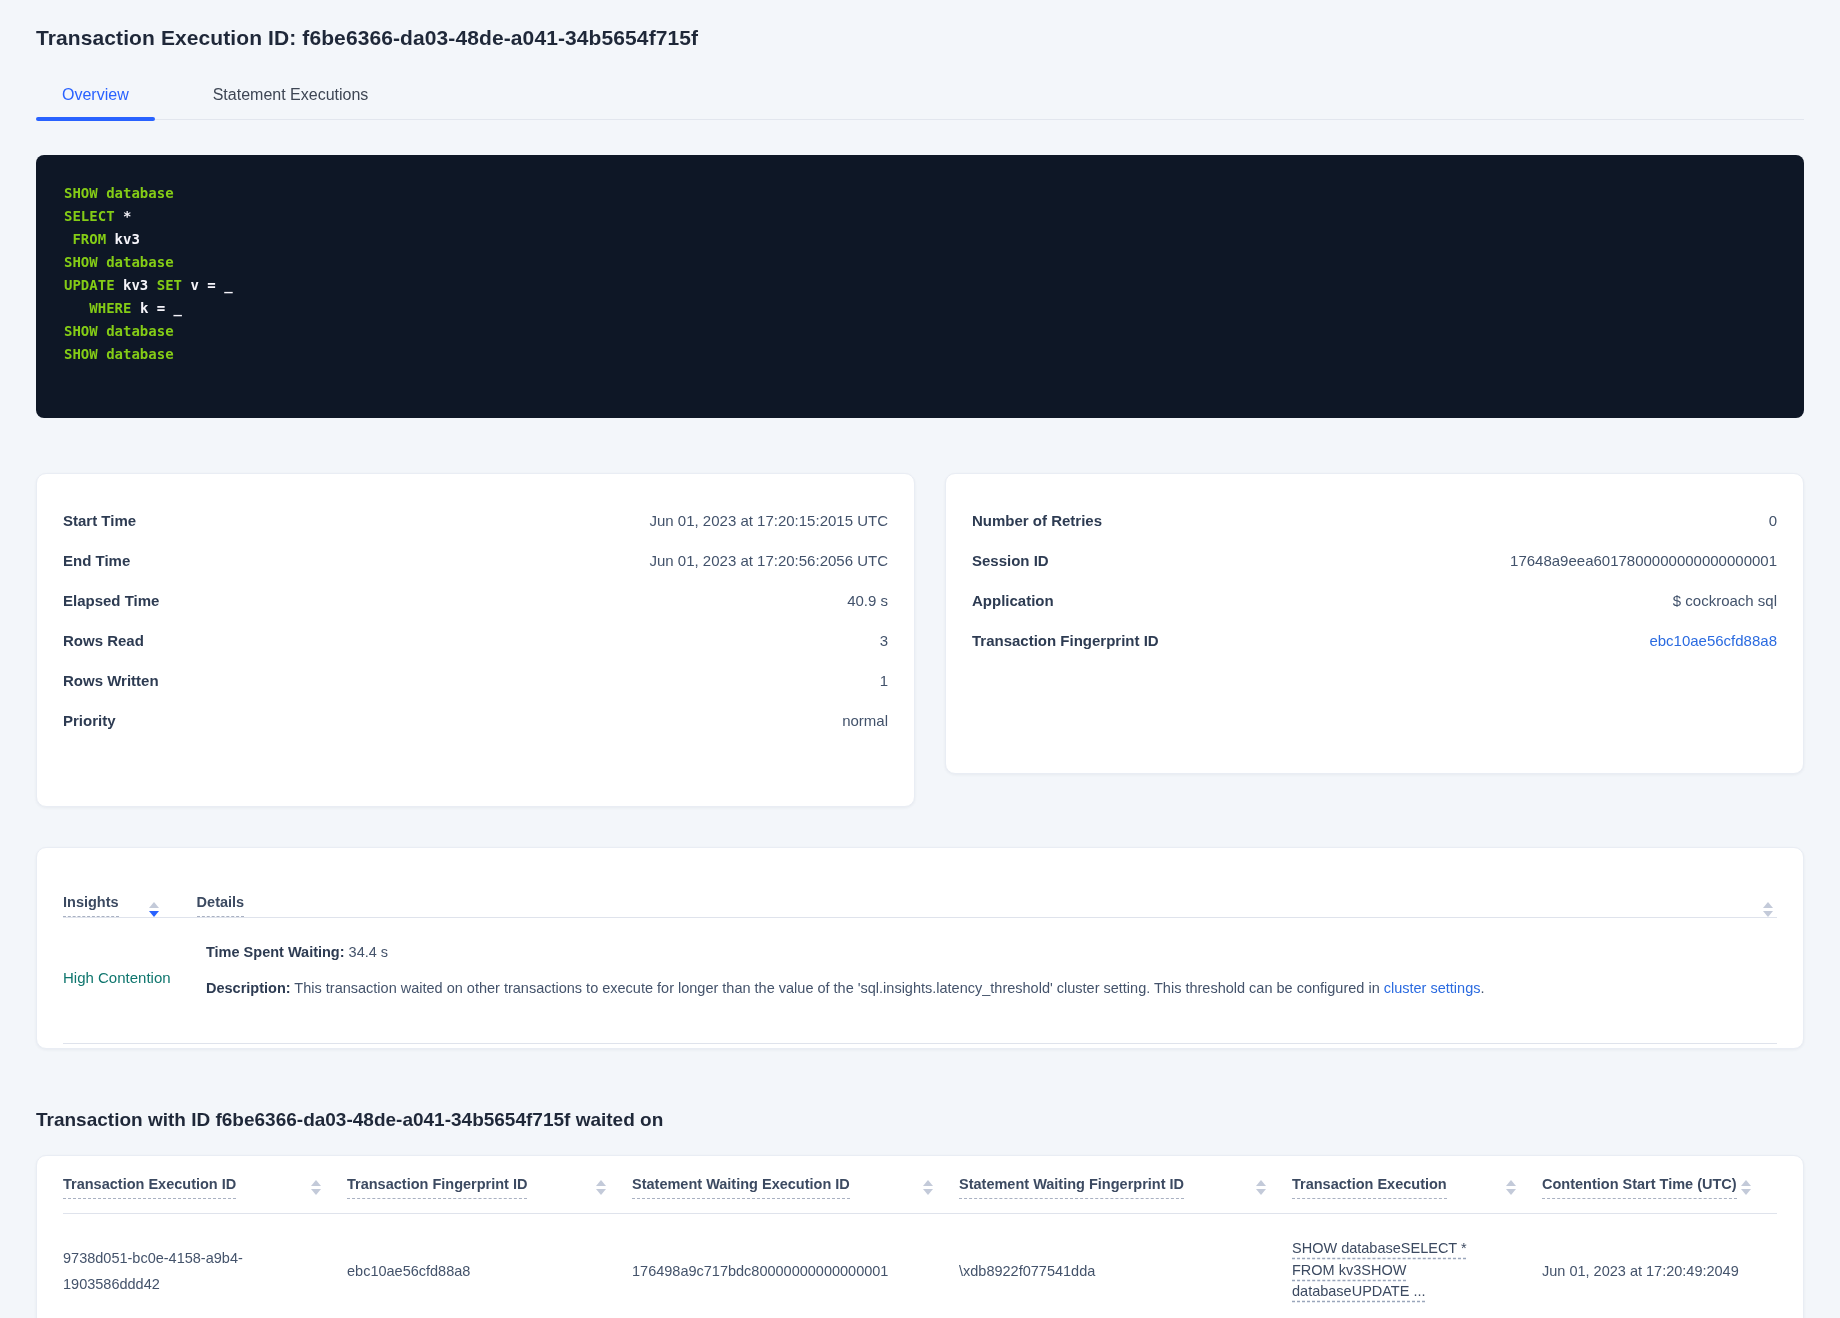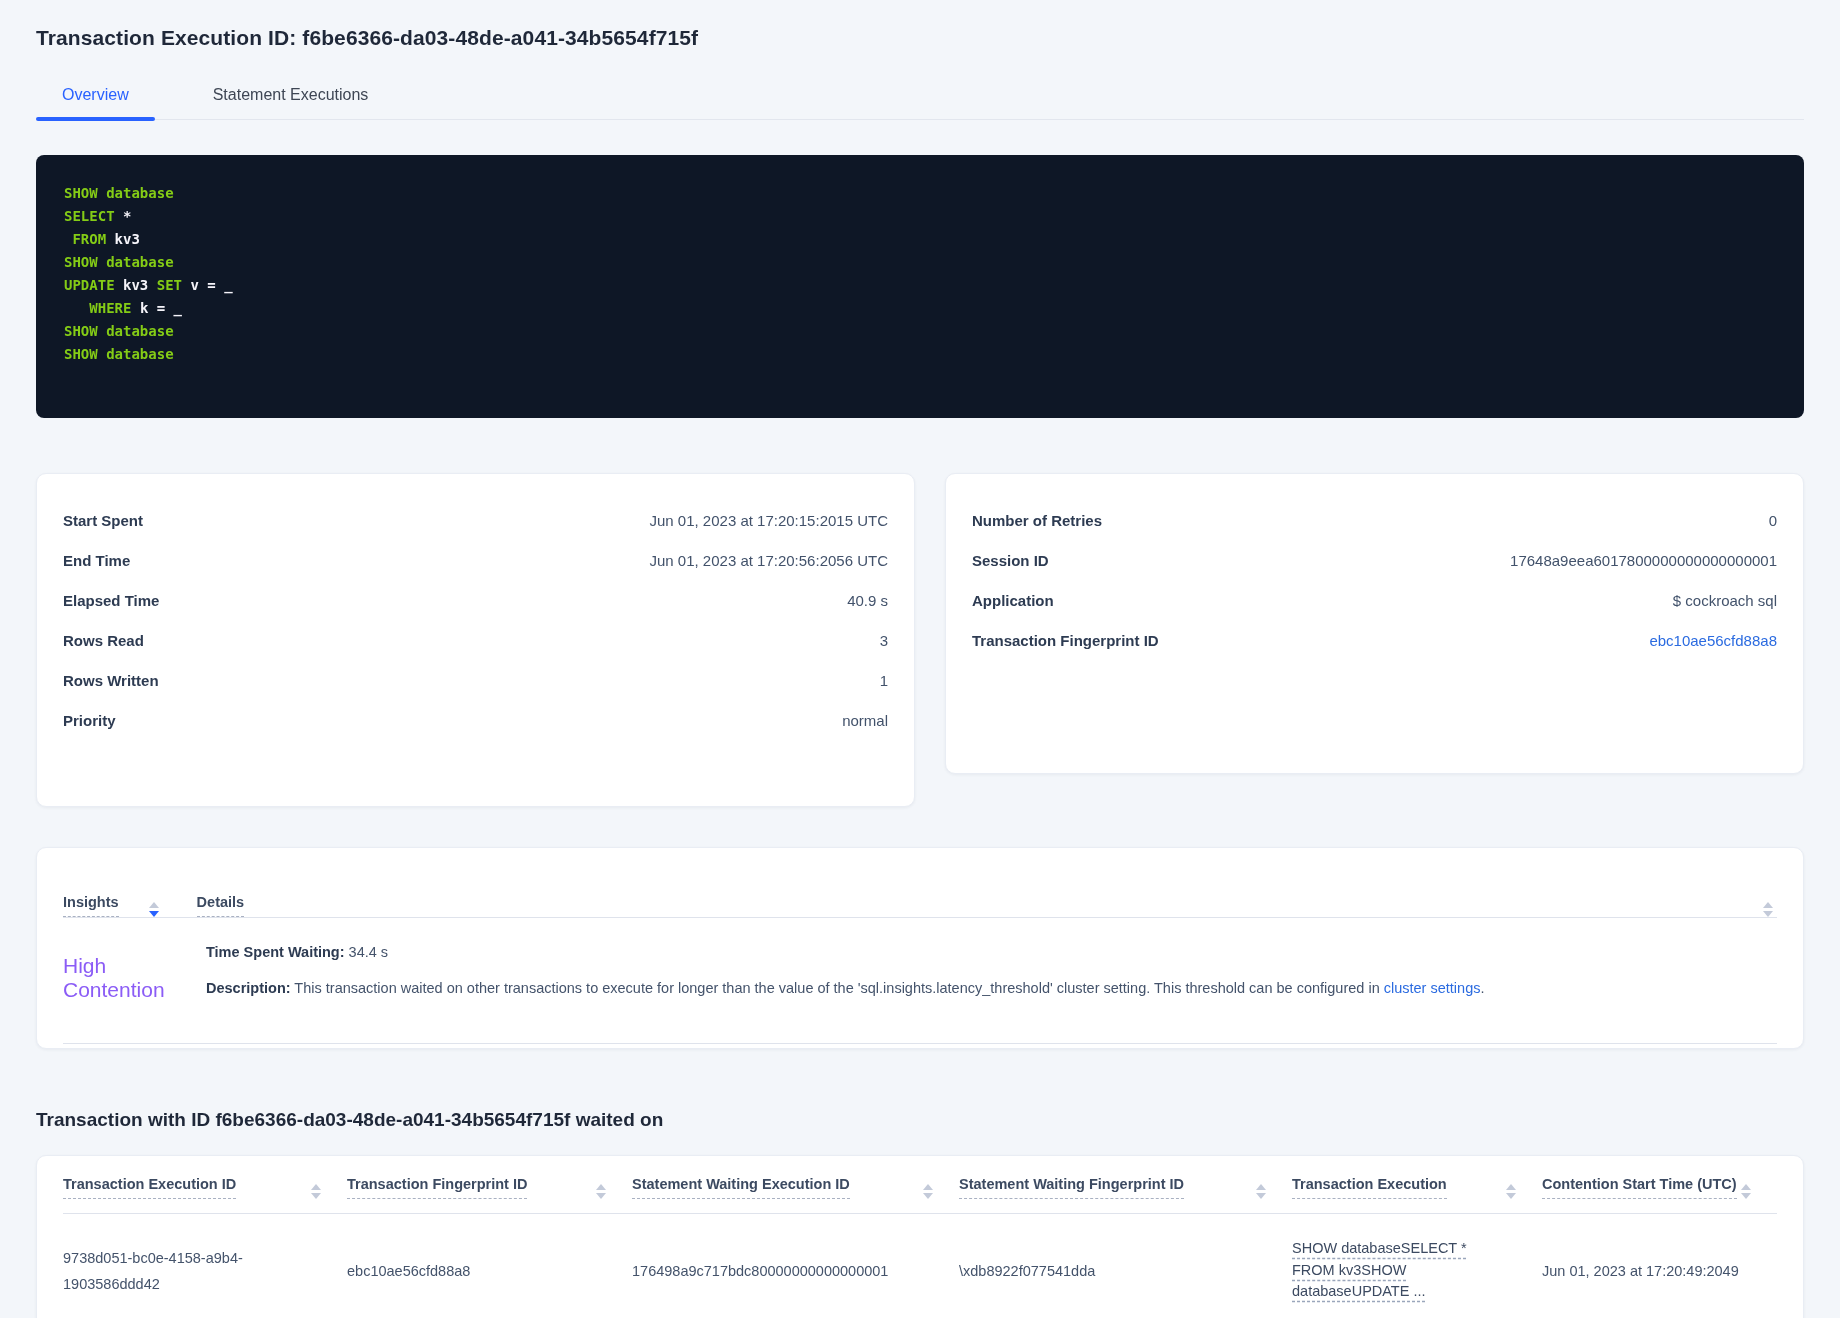--- a/index.html
+++ b/index.html
@@ -97,38 +97,38 @@
   .ins-header {
     display: flex; align-items: flex-end;
     height: 70px;
     border-bottom: 1px solid #dfe3ec;
   }
   .ins-header .sort.after-insights { margin-left: 30px; }
   .ins-header .th-details { margin-left: 38px; }
   .ins-header .sort.far-right { margin-left: auto; margin-right: 4px; }
 
   .ins-row { display: flex; align-items: center; padding: 24px 0 30px 0; border-bottom: 1px solid #dfe3ec; }
-  .ins-type { width: 143px; font-size: 21px; color: #8b5cf6; flex: none; }
+  .ins-type { width: 143px; font-size: 15px; color: #0f766e; flex: none; }
   .ins-details { flex: 1; font-size: 14.5px; color: #44536b; line-height: 21px; }
   .ins-details .line1 { margin: 0 0 9px 0; }
   .ins-details b { color: #2d3b52; }
   .ins-details a { color: #2b6be0; text-decoration: none; cursor: pointer; }
 
   
   .waited-heading {
     margin: 60px 0 0 0;
     font-size: 19px; font-weight: 700; color: #1f2839;
   }
   .waited-card { margin-top: 24px; padding: 0 26px; height: 224px; }
   .t-grid {
     display: grid;
     grid-template-columns: 284px 285px 327px 333px 250px 1fr;
   }
   .t-header { align-items: flex-start; padding-top: 20px; border-bottom: 1px solid #dfe3ec; padding-bottom: 14px; }
-  .th-cell { display: flex; justify-content: space-between; align-items: flex-end; padding-right: 26px; }
+  .th-cell { display: flex; justify-content: space-between; align-items: center; padding-right: 26px; }
   .t-row { align-items: center; padding: 24px 0; border-bottom: 1px solid #dfe3ec; }
   .t-cell { font-size: 14.5px; color: #44536b; line-height: 26px; padding-right: 28px; }
   .t-cell.id-cell { max-width: 230px; }
   .exec-link {
     display: inline-block; max-width: 178px;
     color: #3c4a61; line-height: 21.5px;
     text-decoration: underline; text-decoration-style: dashed;
     text-decoration-color: #9aa6bb; text-underline-offset: 5px;
     cursor: pointer;
   }
@@ -153,21 +153,21 @@
     <div class="code-line"><span class="kw">UPDATE</span><span class="pl"> kv3 </span><span class="kw">SET</span><span class="pl"> v = _</span></div>
     <div class="code-line"><span class="pl">   </span><span class="kw">WHERE</span><span class="pl"> k = _</span></div>
     <div class="code-line"><span class="kw">SHOW database</span></div>
     <div class="code-line"><span class="kw">SHOW database</span></div>
   </div>
 
   <div class="cards-row">
 
     <div class="card summary-card">
       <div class="kv-row">
-        <span class="kv-label">Start Spent</span>
+        <span class="kv-label">Start Time</span>
         <span class="kv-value">Jun 01, 2023 at 17:20:15:2015 UTC</span>
       </div>
       <div class="kv-row">
         <span class="kv-label">End Time</span>
         <span class="kv-value">Jun 01, 2023 at 17:20:56:2056 UTC</span>
       </div>
       <div class="kv-row">
         <span class="kv-label">Elapsed Time</span>
         <span class="kv-value">40.9 s</span>
       </div>

